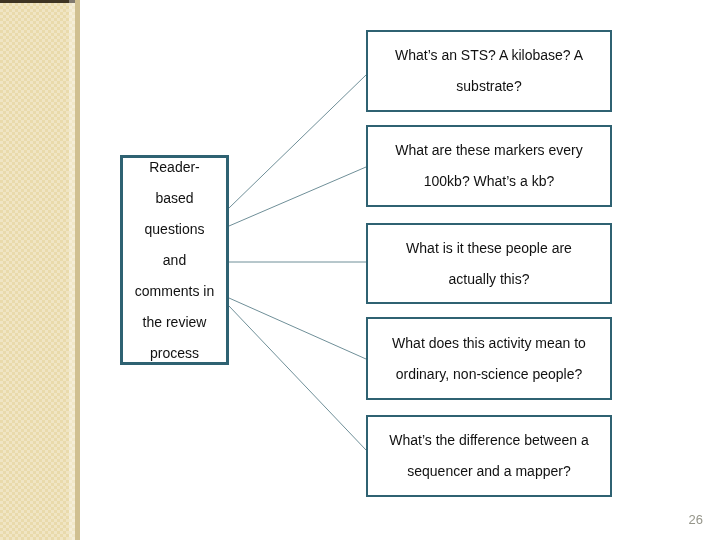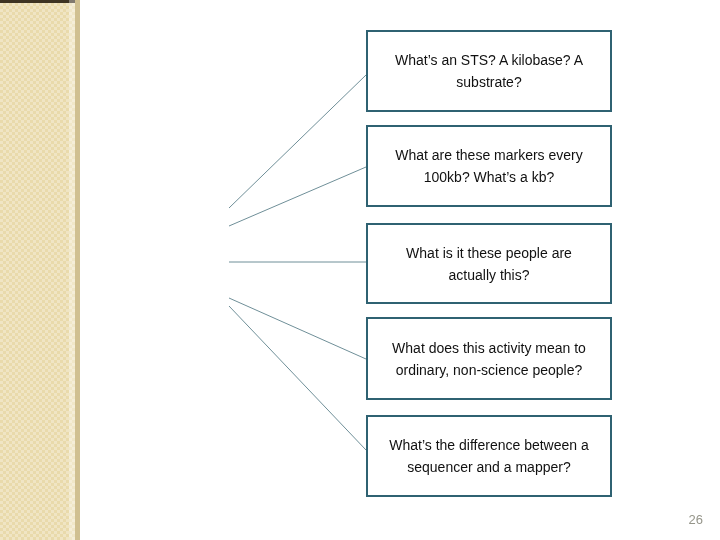--- a/index.html
+++ b/index.html
@@ -53,21 +53,21 @@
   }
   .box {
     position: absolute;
     background: #ffffff;
     display: flex;
     align-items: center;
     justify-content: center;
     text-align: center;
     color: #111111;
     font-size: 14px;
-    line-height: 22px;
+    line-height: 31px;
   }
   .center-box {
     left: 120px; top: 155px;
     width: 109px; height: 210px;
     border: 3px solid var(--box-border, #2f6272);
     padding: 0 9px;
   }
   .qbox {
     left: 366px;
     width: 246px;
@@ -98,20 +98,23 @@
   </div>
 
   <svg class="connectors" width="720" height="540" viewBox="0 0 720 540" xmlns="http://www.w3.org/2000/svg">
     <line x1="229" y1="208" x2="366" y2="75" stroke="#6f8f98" stroke-width="1"></line>
     <line x1="229" y1="226" x2="366" y2="167" stroke="#6f8f98" stroke-width="1"></line>
     <line x1="229" y1="262" x2="366" y2="262" stroke="#6f8f98" stroke-width="1"></line>
     <line x1="229" y1="298" x2="366" y2="359" stroke="#6f8f98" stroke-width="1"></line>
     <line x1="229" y1="306" x2="366" y2="450" stroke="#6f8f98" stroke-width="1"></line>
   </svg>
 
+  <div class="box center-box">
+    <span>Reader-based questions and comments in the review process</span>
+  </div>
 
   <div class="box qbox qbox1">
     <span>What’s an STS? A kilobase? A substrate?</span>
   </div>
 
   <div class="box qbox qbox2">
     <span>What are these markers every 100kb? What’s a kb?</span>
   </div>
 
   <div class="box qbox qbox3">

